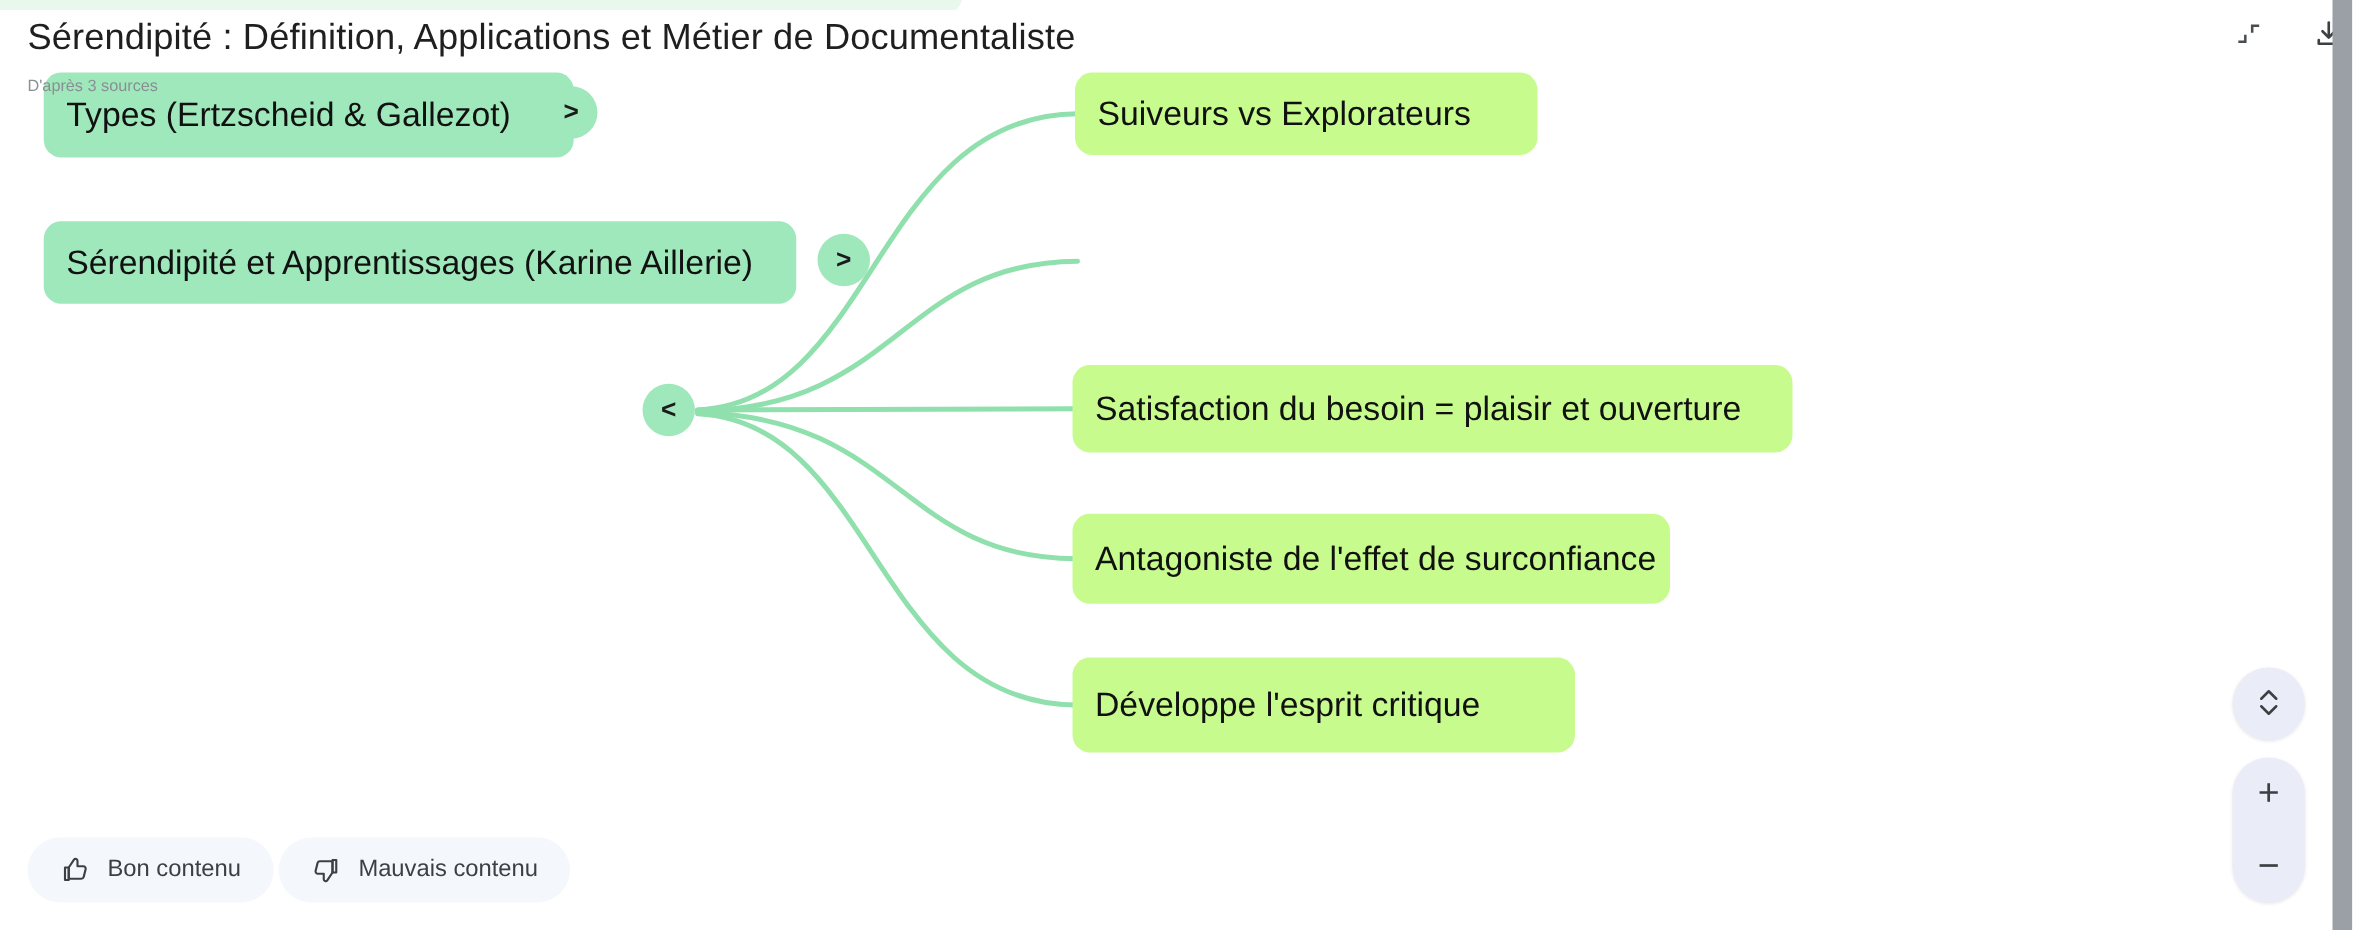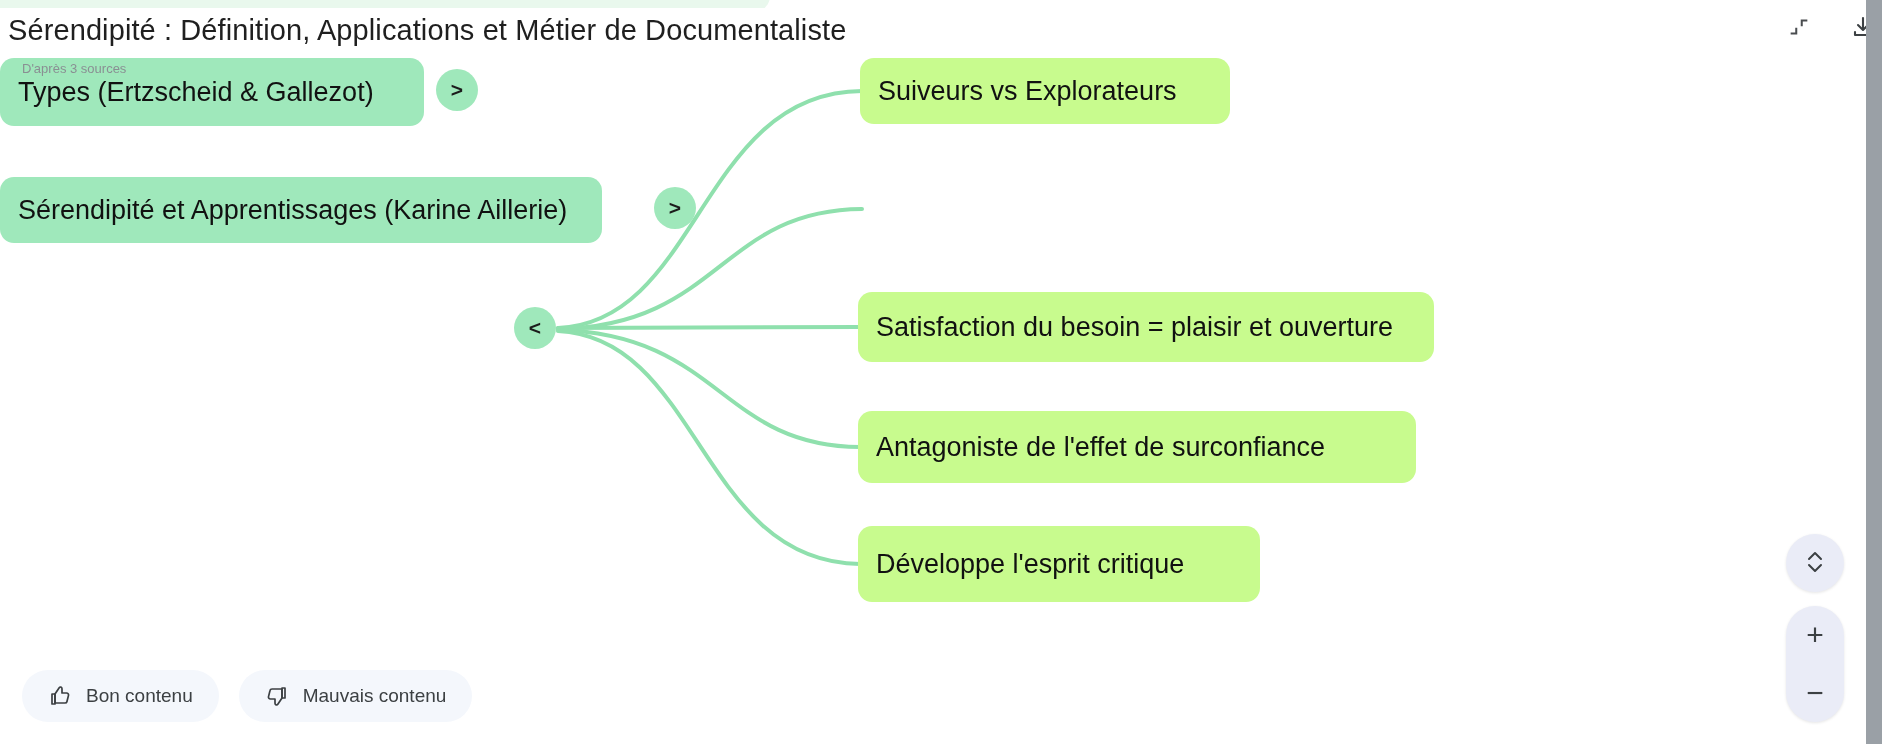--- a/index.html
+++ b/index.html
@@ -36,21 +36,21 @@
     position: absolute;
     left: 0; top: 8px;
     width: 1866px;
     height: 44px;
     background: #ffffff;
     display: flex;
     align-items: center;
     z-index: 40;
   }
   .doc-title {
-    margin-left: 8px;
+    margin-left: 22px;
     font-size: 29px;
     line-height: 34px;
     color: #1f1f1f;
     letter-spacing: 0.1px;
     white-space: nowrap;
   }
 
   .header-actions {
     position: absolute;
     right: 0px;
@@ -102,21 +102,21 @@
     cursor: pointer;
     color: #111111;
     white-space: nowrap;
   }
   .node .node-label {
     font-size: 27px;
     line-height: 32px;
     padding: 0 18px;
   }
 
-  .node.level1 { background: #9fe8bb; }
+  .node.level1 { background: #9fe8bb; margin-left: 35px; }
   .node.level2 { background: #c8fb8e; }
 
   
   .toggle {
     position: absolute;
     width: 42px; height: 42px;
     border-radius: 50%;
     background: #9fe8bb;
     display: flex;
     align-items: center;
@@ -128,21 +128,21 @@
     cursor: pointer;
     user-select: none;
   }
 
   
   .feedback-bar {
     position: absolute;
     left: 22px;
     bottom: 22px;
     display: flex;
-    gap: 20px;
+    gap: 4px;
     z-index: 50;
   }
   .fb-btn {
     display: flex;
     align-items: center;
     gap: 14px;
     height: 52px;
     padding: 0 26px;
     border-radius: 26px;
     background: #f4f7fc;
@@ -237,21 +237,21 @@
 
   <div class="node level2" style="left:860px; top:58px; width:370px; height:66px;">
     <span class="node-label">Suiveurs vs Explorateurs</span>
   </div>
 
 
   <div class="node level2" style="left:858px; top:292px; width:576px; height:70px;">
     <span class="node-label">Satisfaction du besoin = plaisir et ouverture</span>
   </div>
 
-  <div class="node level2" style="left:858px; top:411px; width:558px; height:72px;">
+  <div class="node level2" style="left:858px; top:411px; width:478px; height:72px;">
     <span class="node-label">Antagoniste de l'effet de surconfiance</span>
   </div>
 
   <div class="node level2" style="left:858px; top:526px; width:402px; height:76px;">
     <span class="node-label">Développe l'esprit critique</span>
   </div>
 
   <div class="title-bar">
     <div class="doc-title">Sérendipité : Définition, Applications et Métier de Documentaliste</div>
   </div>

